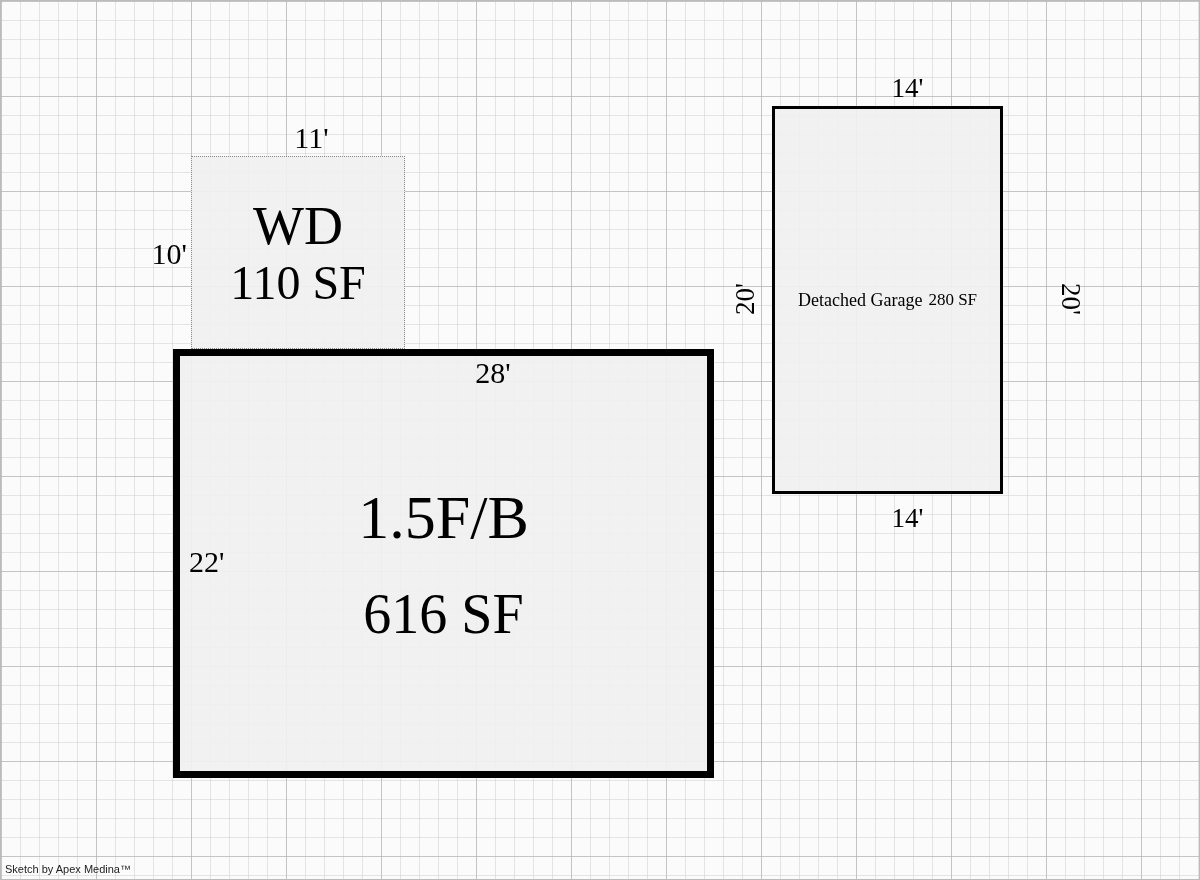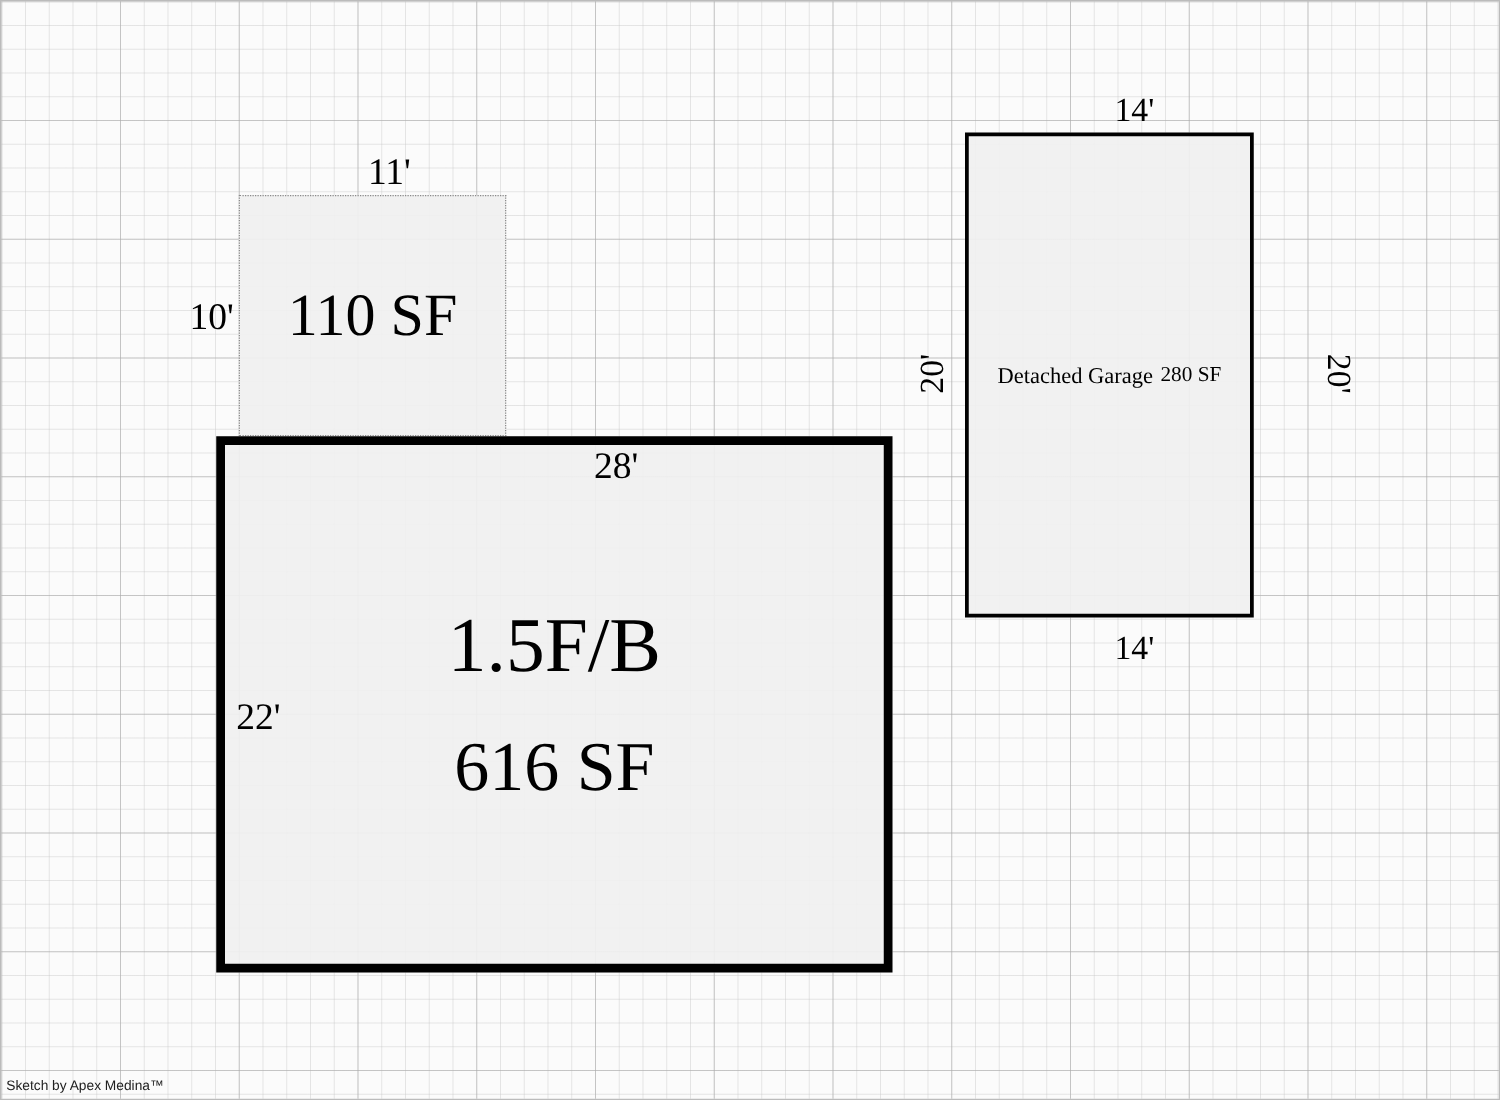--- a/index.html
+++ b/index.html
@@ -78,21 +78,21 @@
     line-height: 1;
     text-align: center;
     white-space: nowrap;
   }
   .dim-sm { font-size: 27px; }
 
   .wd-dim-top   { left: 190px; top: 122px; width: 214px; padding-left: 27px; }
   .wd-dim-left  { left: 136px; top: 238px; width: 50px; text-align: right; }
 
   .main-dim-top  { left: 172px; top: 357px; width: 640px; }
-  .main-dim-left { left: 188px; top: 546px; margin-top: 12px; }
+  .main-dim-left { left: 188px; top: 546px; }
 
   .garage-dim-top    { left: 771px; top: 74px;  width: 271px; }
   .garage-dim-bottom { left: 771px; top: 504px; width: 271px; }
   .garage-dim-left   {
     left: 714px; top: 278px; width: 60px; height: 40px;
     display: flex; align-items: center; justify-content: center;
     transform: rotate(-90deg);
   }
   .garage-dim-right  {
     left: 1040px; top: 278px; width: 60px; height: 40px;
@@ -108,20 +108,21 @@
     font-size: 11px;
     color: #222;
   }
 </style>
 </head>
 <body>
 
 <div class="sketch-page">
 
   <div class="shape wd-rect">
+    <div class="wd-label">WD</div>
     <div class="wd-area">110 SF</div>
   </div>
   <div class="dim wd-dim-top">11'</div>
   <div class="dim wd-dim-left">10'</div>
 
   <div class="shape main-rect">
     <div class="main-inner">
       <div class="main-label">1.5F/B</div>
       <div class="main-area">616 SF</div>
     </div>

